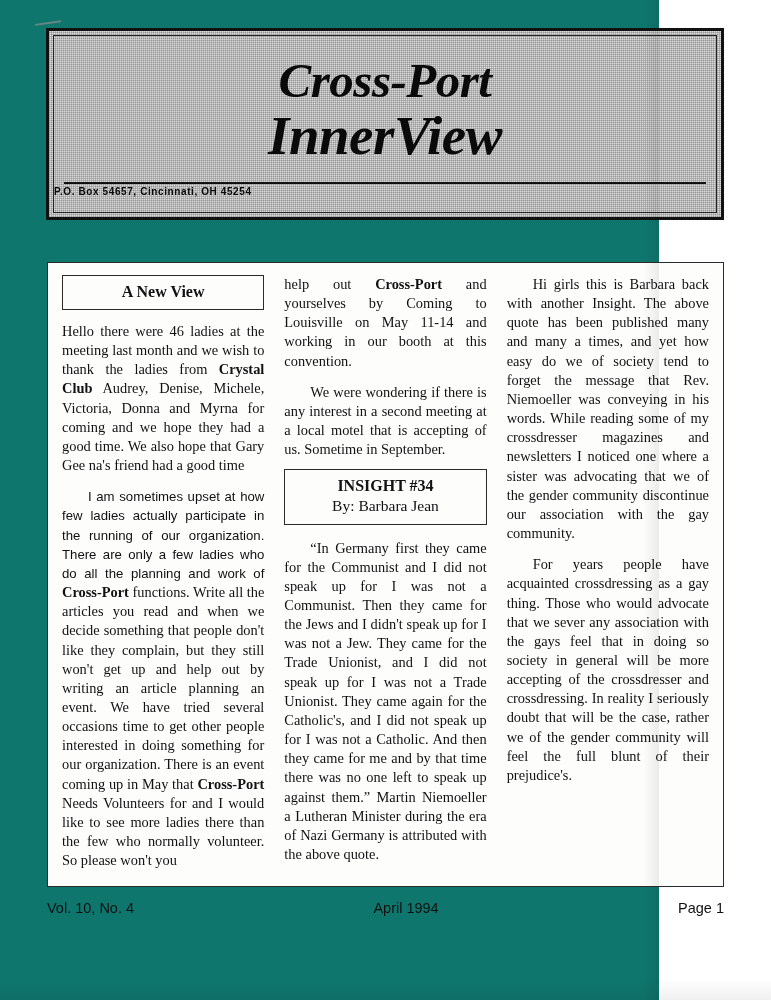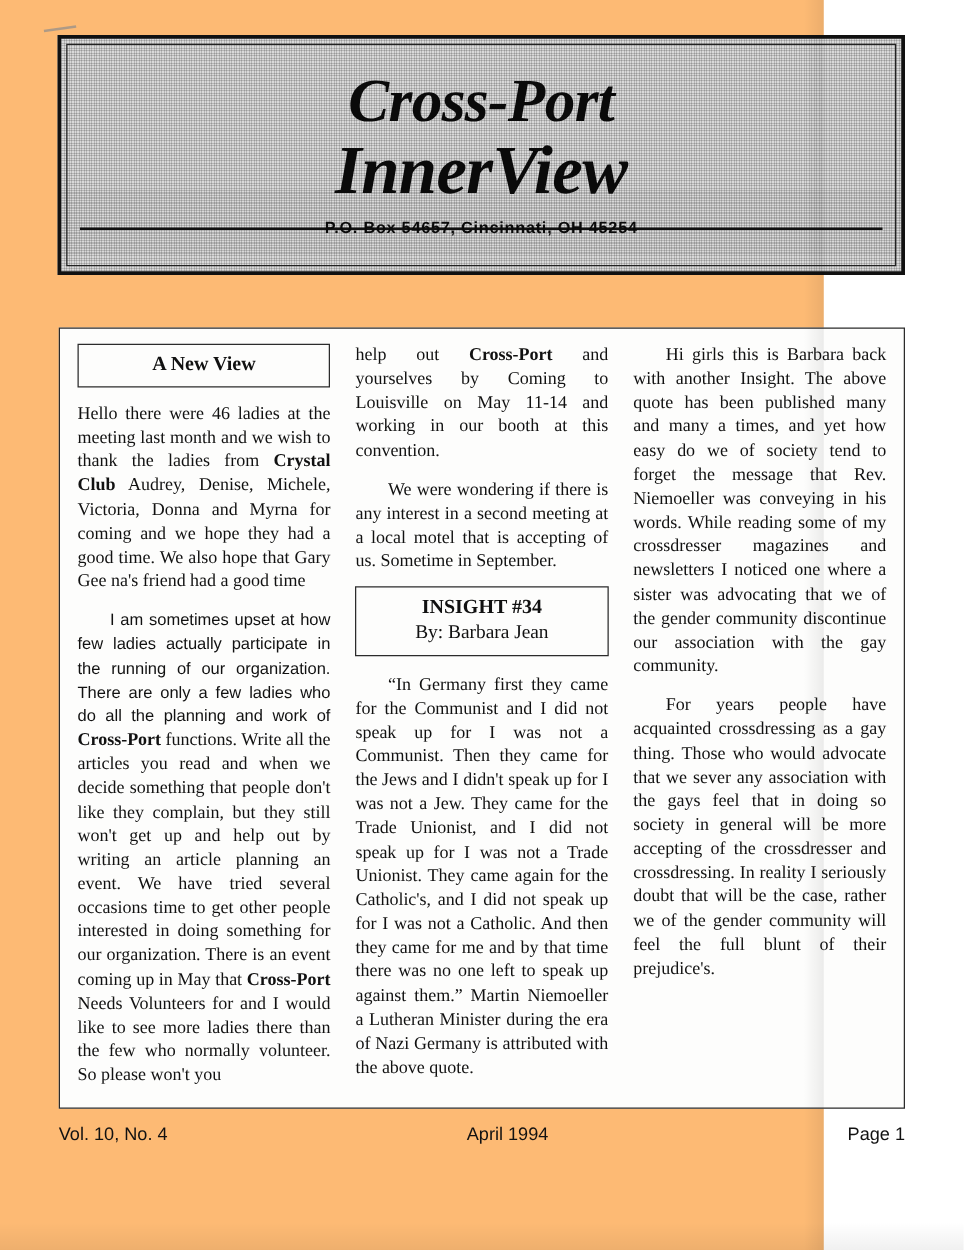--- a/index.html
+++ b/index.html
@@ -11,21 +11,21 @@
     width: 771px;
     height: 1000px;
     overflow: hidden;
     font-family: "Liberation Serif", serif;
     color: #0a0a0a;
   }
   .page {
     position: relative;
     width: 659px;
     height: 1000px;
-    background: #fdba74;
+    background: #0f766e;
   }
 
   
   .masthead-wrap {
     position: absolute;
     left: 46px;
     top: 28px;
     width: 678px;
     height: 192px;
     border: 3px solid #111;
@@ -62,24 +62,24 @@
   .mast-rule {
     position: absolute;
     left: 10px;
     right: 10px;
     top: 146px;
     border-top: 2px solid #111;
   }
   .mast-address {
     position: absolute;
     width: 100%;
-    top: 138px;
-    text-align: center;
+    top: 150px;
+    text-align: left;
     font-family: "Liberation Sans", sans-serif;
-    font-size: 13px;
+    font-size: 10px;
     font-weight: bold;
     letter-spacing: 0.6px;
     color: #0a0a0a;
   }
 
   
   .meeting-notice {
     position: absolute;
     left: 0;
     top: 228px;

